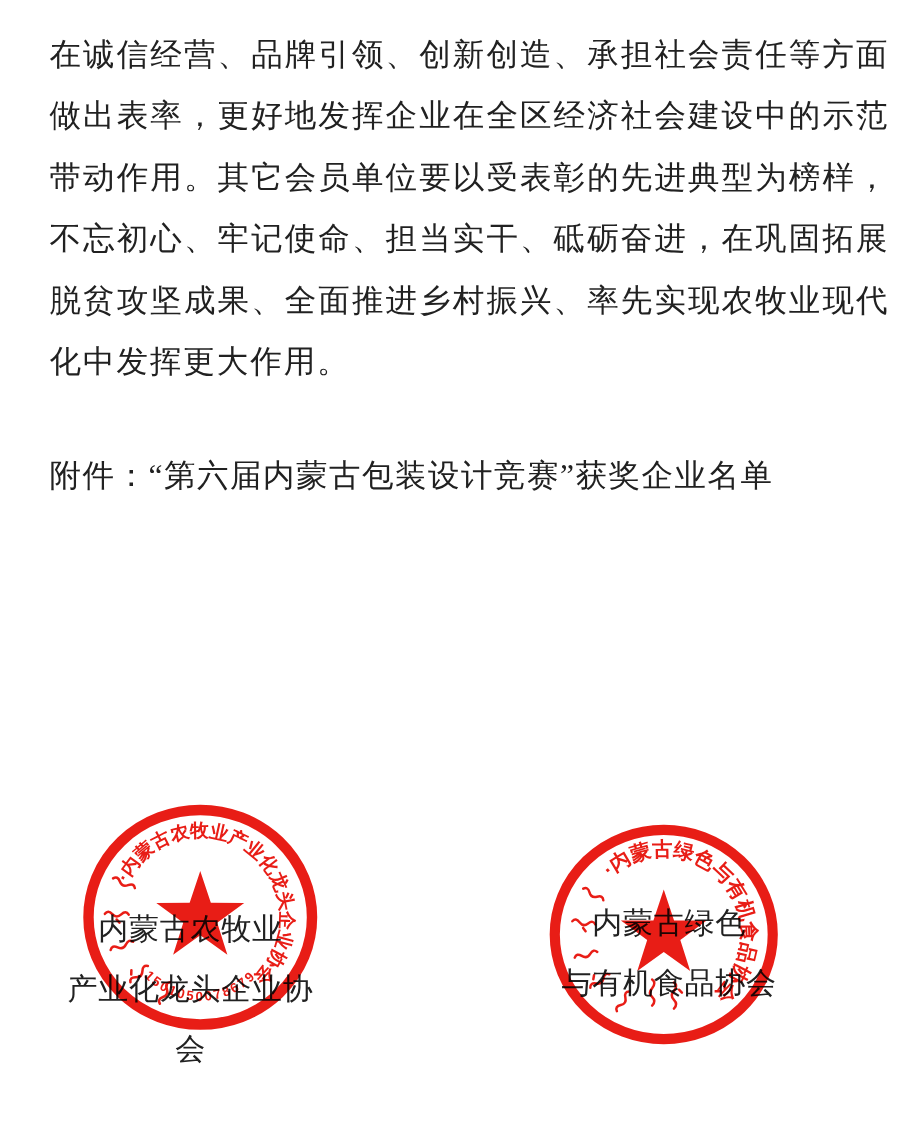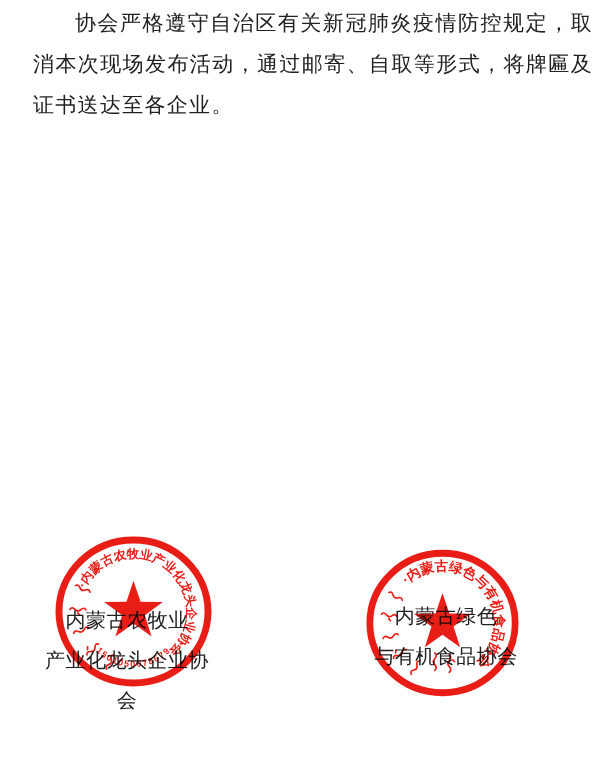--- a/index.html
+++ b/index.html
@@ -36,21 +36,22 @@
   .ring-text{fill:currentColor;font-family:"Liberation Sans","DejaVu Sans",sans-serif;font-weight:bold;}
   .seal-code-text{fill:currentColor;font-family:"Liberation Sans","DejaVu Sans",sans-serif;font-weight:bold;font-size:9px;letter-spacing:1.5px;}
   .mongol{stroke:currentColor;fill:none;stroke-width:1.7;stroke-linecap:round;}
 </style>
 </head>
 <body style="--seal-red: #e8150e; --ink: #212121;">
 
 <div class="page">
 
   <div class="body-text">
-    <p class="para p2">协会严格遵守自治区有关新冠肺炎疫情防控规定，取消本次现场发布活动，通过邮寄、自取等形式，将牌匾及证书送达至各企业。</p>
+    <p class="para p1">在诚信经营、品牌引领、创新创造、承担社会责任等方面做出表率，更好地发挥企业在全区经济社会建设中的示范带动作用。其它会员单位要以受表彰的先进典型为榜样，不忘初心、牢记使命、担当实干、砥砺奋进，在巩固拓展脱贫攻坚成果、全面推进乡村振兴、率先实现农牧业现代化中发挥更大作用。</p>
+    <p class="attachment">附件：“第六届内蒙古包装设计竞赛”获奖企业名单</p>
   </div>
 
   <div class="sig left">
     <div>内蒙古农牧业</div>
     <div>产业化龙头企业协会</div>
   </div>
 
   <div class="sig right">
     <div>内蒙古绿色</div>
     <div>与有机食品协会</div>

